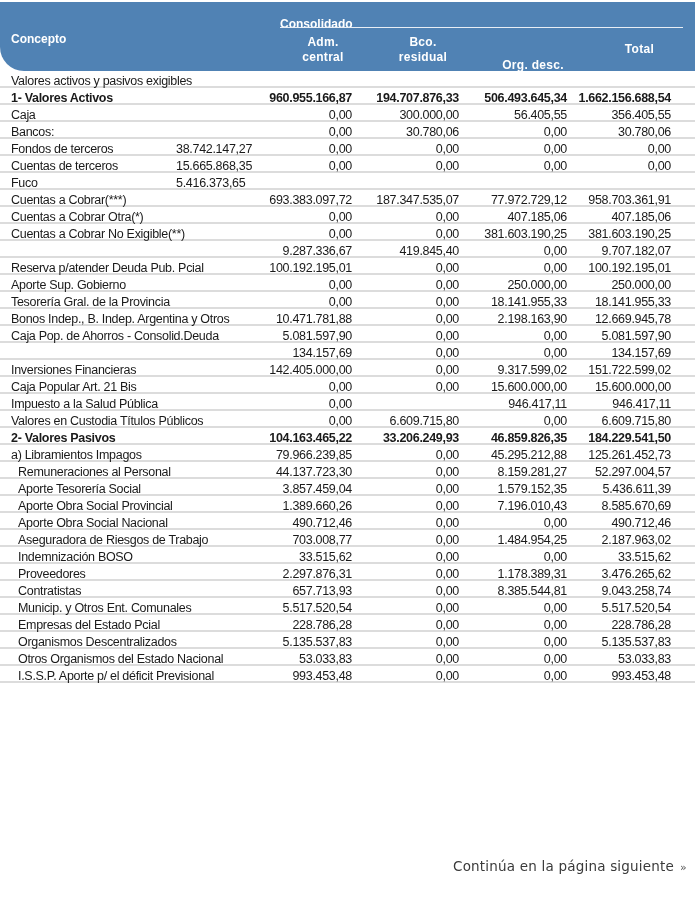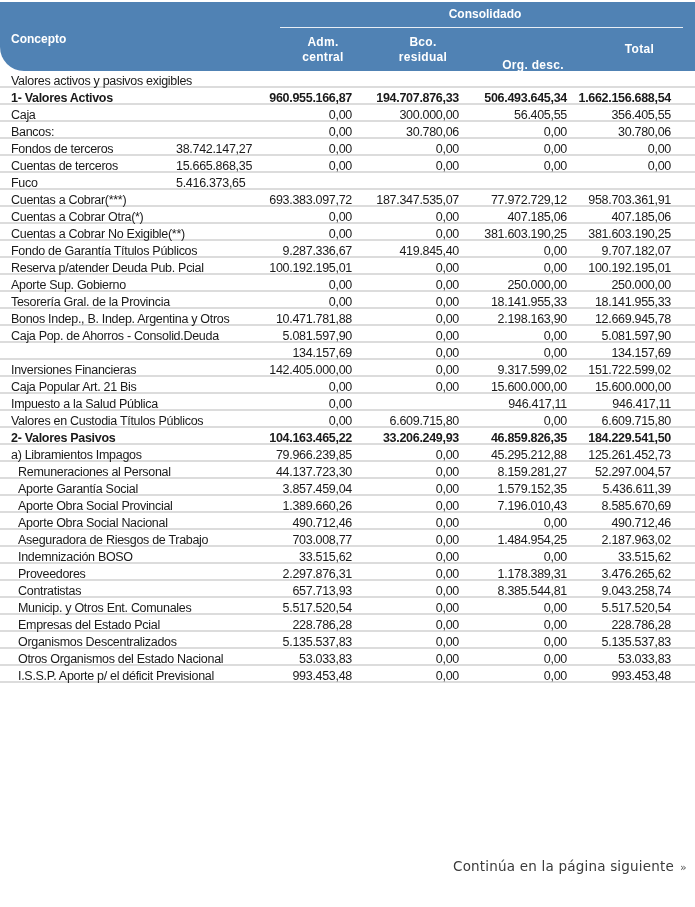--- a/index.html
+++ b/index.html
@@ -29,22 +29,21 @@
     }
     .header .concepto {
       position: absolute;
       left: 11px;
       top: 30px;
     }
     .header .consolidado {
       position: absolute;
       left: 280px;
       width: 410px;
-      top: 5px;
-      text-align: center;
+      top: 15px;
     }
     .header .cons-line {
       position: absolute;
       left: 280px;
       width: 403px;
       top: 25px;
       height: 1px;
       background: #e8eef5;
     }
     .header .col {
@@ -197,21 +196,20 @@
       <span class="cell c4">407.185,06</span>
     </div>
     <div class="row">
       <span class="label">Cuentas a Cobrar No Exigible(**)</span>
       <span class="cell c1">0,00</span>
       <span class="cell c2">0,00</span>
       <span class="cell c3">381.603.190,25</span>
       <span class="cell c4">381.603.190,25</span>
     </div>
     <div class="row">
-      <span class="label">Fondo de Garantía Títulos Públicos</span>
       <span class="cell c1">9.287.336,67</span>
       <span class="cell c2">419.845,40</span>
       <span class="cell c3">0,00</span>
       <span class="cell c4">9.707.182,07</span>
     </div>
     <div class="row">
       <span class="label">Reserva p/atender Deuda Pub. Pcial</span>
       <span class="cell c1">100.192.195,01</span>
       <span class="cell c2">0,00</span>
       <span class="cell c3">0,00</span>
@@ -294,21 +292,21 @@
       <span class="cell c4">125.261.452,73</span>
     </div>
     <div class="row indent">
       <span class="label">Remuneraciones al Personal</span>
       <span class="cell c1">44.137.723,30</span>
       <span class="cell c2">0,00</span>
       <span class="cell c3">8.159.281,27</span>
       <span class="cell c4">52.297.004,57</span>
     </div>
     <div class="row indent">
-      <span class="label">Aporte Garantía Social</span>
+      <span class="label">Aporte Tesorería Social</span>
       <span class="cell c1">3.857.459,04</span>
       <span class="cell c2">0,00</span>
       <span class="cell c3">1.579.152,35</span>
       <span class="cell c4">5.436.611,39</span>
     </div>
     <div class="row indent">
       <span class="label">Aporte Obra Social Provincial</span>
       <span class="cell c1">1.389.660,26</span>
       <span class="cell c2">0,00</span>
       <span class="cell c3">7.196.010,43</span>

